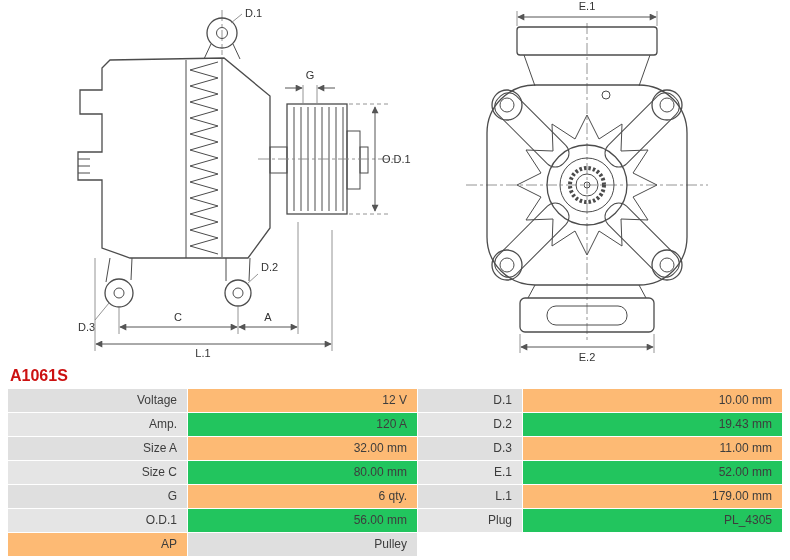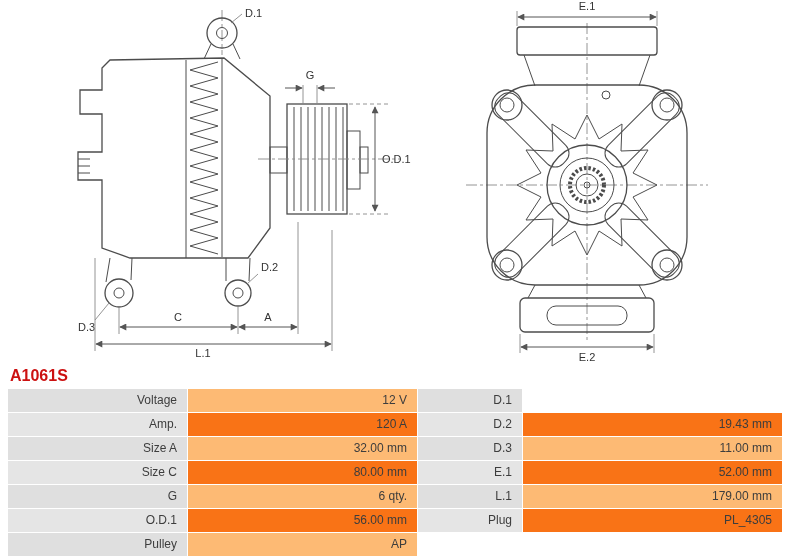--- a/index.html
+++ b/index.html
@@ -18,21 +18,21 @@
     display:flex;flex-direction:column;row-gap:1px;
   }
   .row{display:grid;grid-template-columns:179px 229px 104px 259px;column-gap:1px;height:23px}
   .cell{
     font-size:12px;color:#3d3d3d;text-align:right;
     padding-right:10px;line-height:23px;overflow:hidden;white-space:nowrap;
   }
   .r-even .lbl{background:#dfdfdf}
   .r-even .val{background:#fdba74}
   .r-odd  .lbl{background:#e5e5e5}
-  .r-odd  .val{background:#f97316}
+  .r-odd  .val{background:#22c55e}
   .cell.blank{background:transparent}
 
   
   .o{fill:none;stroke:#4c4c4c;stroke-width:1.3}
   .t{fill:none;stroke:#4c4c4c;stroke-width:1}
   .dim{fill:none;stroke:#555;stroke-width:1}
   .ext{fill:none;stroke:#888;stroke-width:0.9}
   .dash{stroke-dasharray:4 3}
   .cl{fill:none;stroke:#888;stroke-width:0.9;stroke-dasharray:11 3 3 3}
 </style>
@@ -172,20 +172,21 @@
 </svg>
 </div>
 
 <div class="part-code">A1061S</div>
 
 <div class="spec-table">
   <div class="row r-even">
     <div class="cell lbl">Voltage</div>
     <div class="cell val">12 V</div>
     <div class="cell lbl">D.1</div>
+    <div class="cell val">10.00 mm</div>
   </div>
   <div class="row r-odd">
     <div class="cell lbl">Amp.</div>
     <div class="cell val">120 A</div>
     <div class="cell lbl">D.2</div>
     <div class="cell val">19.43 mm</div>
   </div>
   <div class="row r-even">
     <div class="cell lbl">Size A</div>
     <div class="cell val">32.00 mm</div>
@@ -204,18 +205,18 @@
     <div class="cell lbl">L.1</div>
     <div class="cell val">179.00 mm</div>
   </div>
   <div class="row r-odd">
     <div class="cell lbl">O.D.1</div>
     <div class="cell val">56.00 mm</div>
     <div class="cell lbl">Plug</div>
     <div class="cell val">PL_4305</div>
   </div>
   <div class="row r-even">
+    <div class="cell val">AP</div>
     <div class="cell lbl">Pulley</div>
-    <div class="cell val">AP</div>
     <div class="cell blank"></div>
     <div class="cell blank"></div>
   </div>
 </div>
 
 </body></html>

